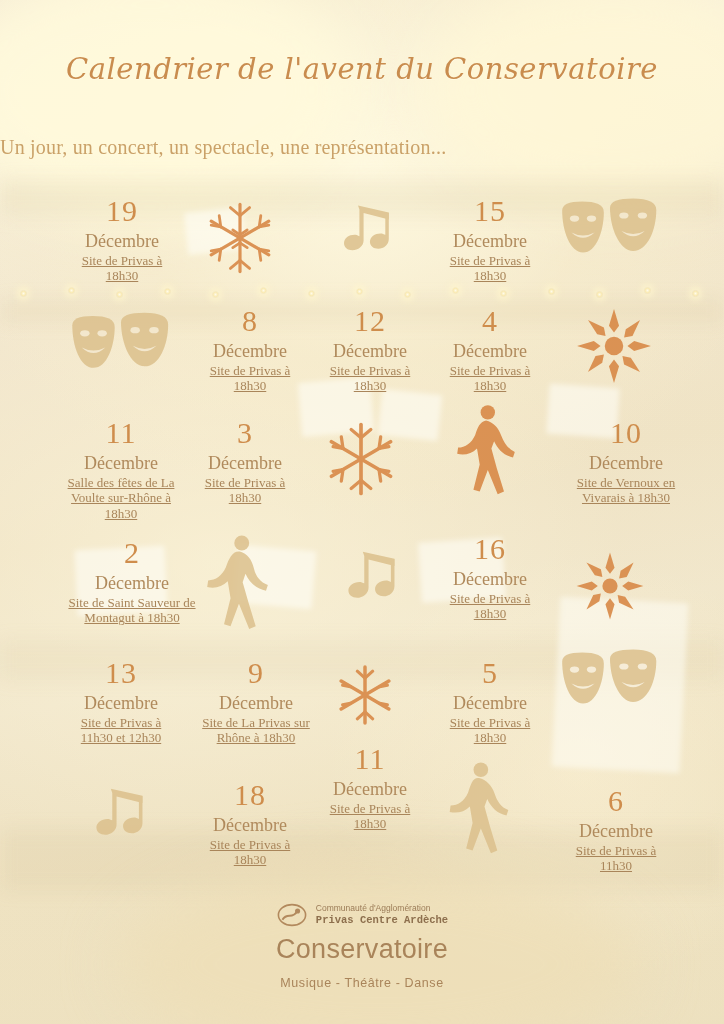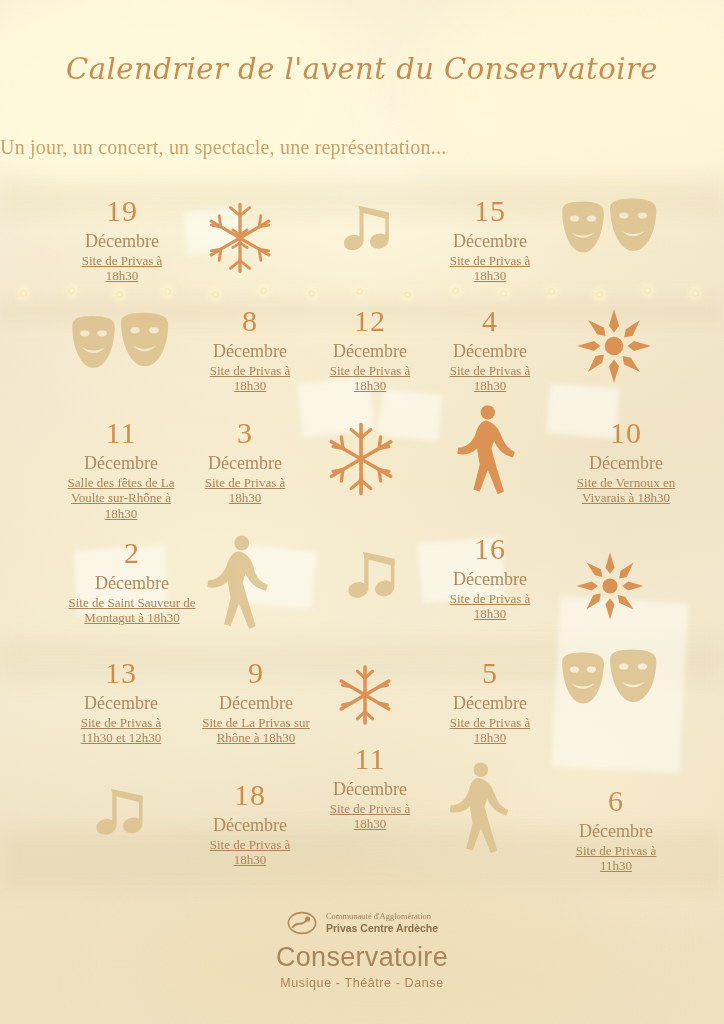--- a/index.html
+++ b/index.html
@@ -145,42 +145,42 @@
   }
   .logo-mark {
     width: 32px; height: 26px;
     color: #b2895d;
   }
   .agglo {
     text-align: left;
     line-height: 1.15;
   }
   .agglo .l1 {
-    font-family: Liberation Serif, serif;
+    font-family: Liberation Sans, sans-serif;
     font-size: 8.5px;
     color: #9b7b57;
   }
   .agglo .l2 {
     font-family: "Liberation Sans", sans-serif;
     font-size: 10.5px;
     font-weight: bold;
     color: #8d6f4d;
   }
   .conservatoire {
     font-family: "Liberation Sans", sans-serif;
     font-size: 27px;
     color: #a9845a;
     margin-top: 6px;
     letter-spacing: 0.3px;
   }
   .disciplines {
     font-family: "Liberation Sans", sans-serif;
     font-size: 12.5px;
     color: #a9845a;
-    margin-top: 3px;
+    margin-top: 11px;
     letter-spacing: 0.6px;
   }
 </style>
 </head>
 <body>
 
 <div class="poster">
 
   <div class="bg-layer">
     <div class="bg-warm" style="left:-60px; top:-40px; width:420px; height:260px; background:rgba(255,250,220,0.9);"></div>
@@ -525,21 +525,21 @@
       <div class="footer-top">
         <span class="logo-mark">
           <svg viewBox="0 0 40 32" width="32" height="26" fill="none" stroke="currentColor" stroke-width="2">
             <ellipse cx="20" cy="16" rx="17" ry="13"></ellipse>
             <path d="M8 22 C14 12 20 22 26 12" stroke-width="2.4" fill="none"></path>
             <circle cx="27" cy="11" r="3.2" fill="currentColor" stroke="none"></circle>
           </svg>
         </span>
         <span class="agglo">
           <span class="l1" style="display:block;">Communauté d'Agglomération</span>
-          <span class="l2" style="display:block;">Privas Centre Ardèche</span>
+          <span class="l2" style="display:block;font-family:Liberation Mono, monospace;">Privas Centre Ardèche</span>
         </span>
       </div>
       <div class="conservatoire">Conservatoire</div>
       <div class="disciplines">Musique - Théâtre - Danse</div>
     </div>
 
   </div>
 </div>
 
 </body></html>

